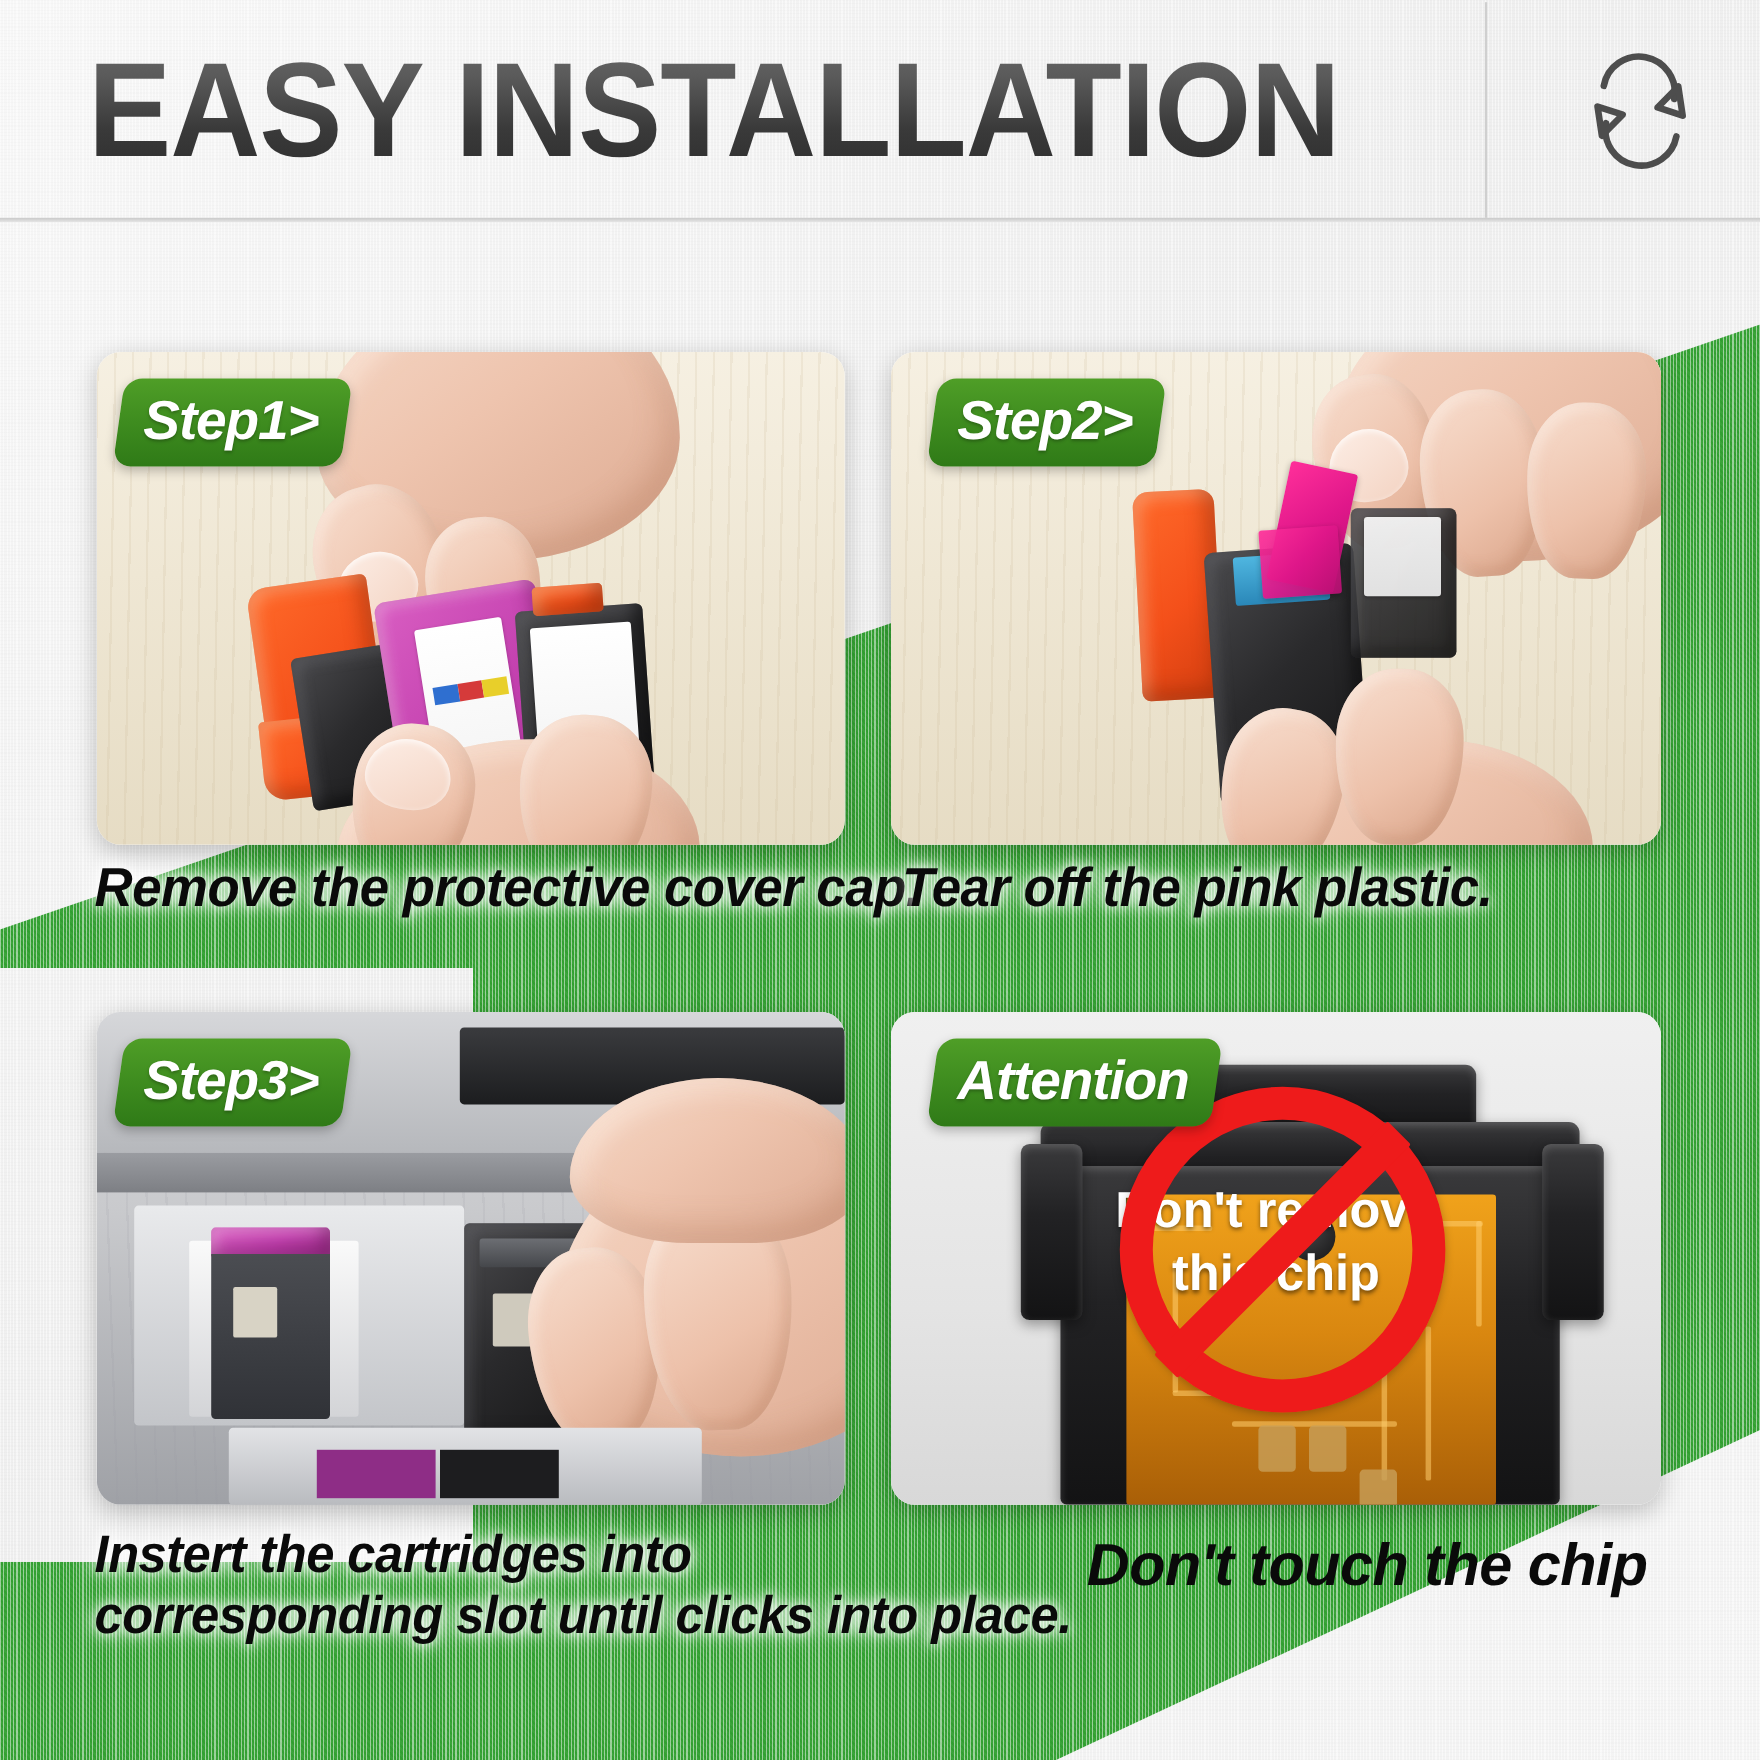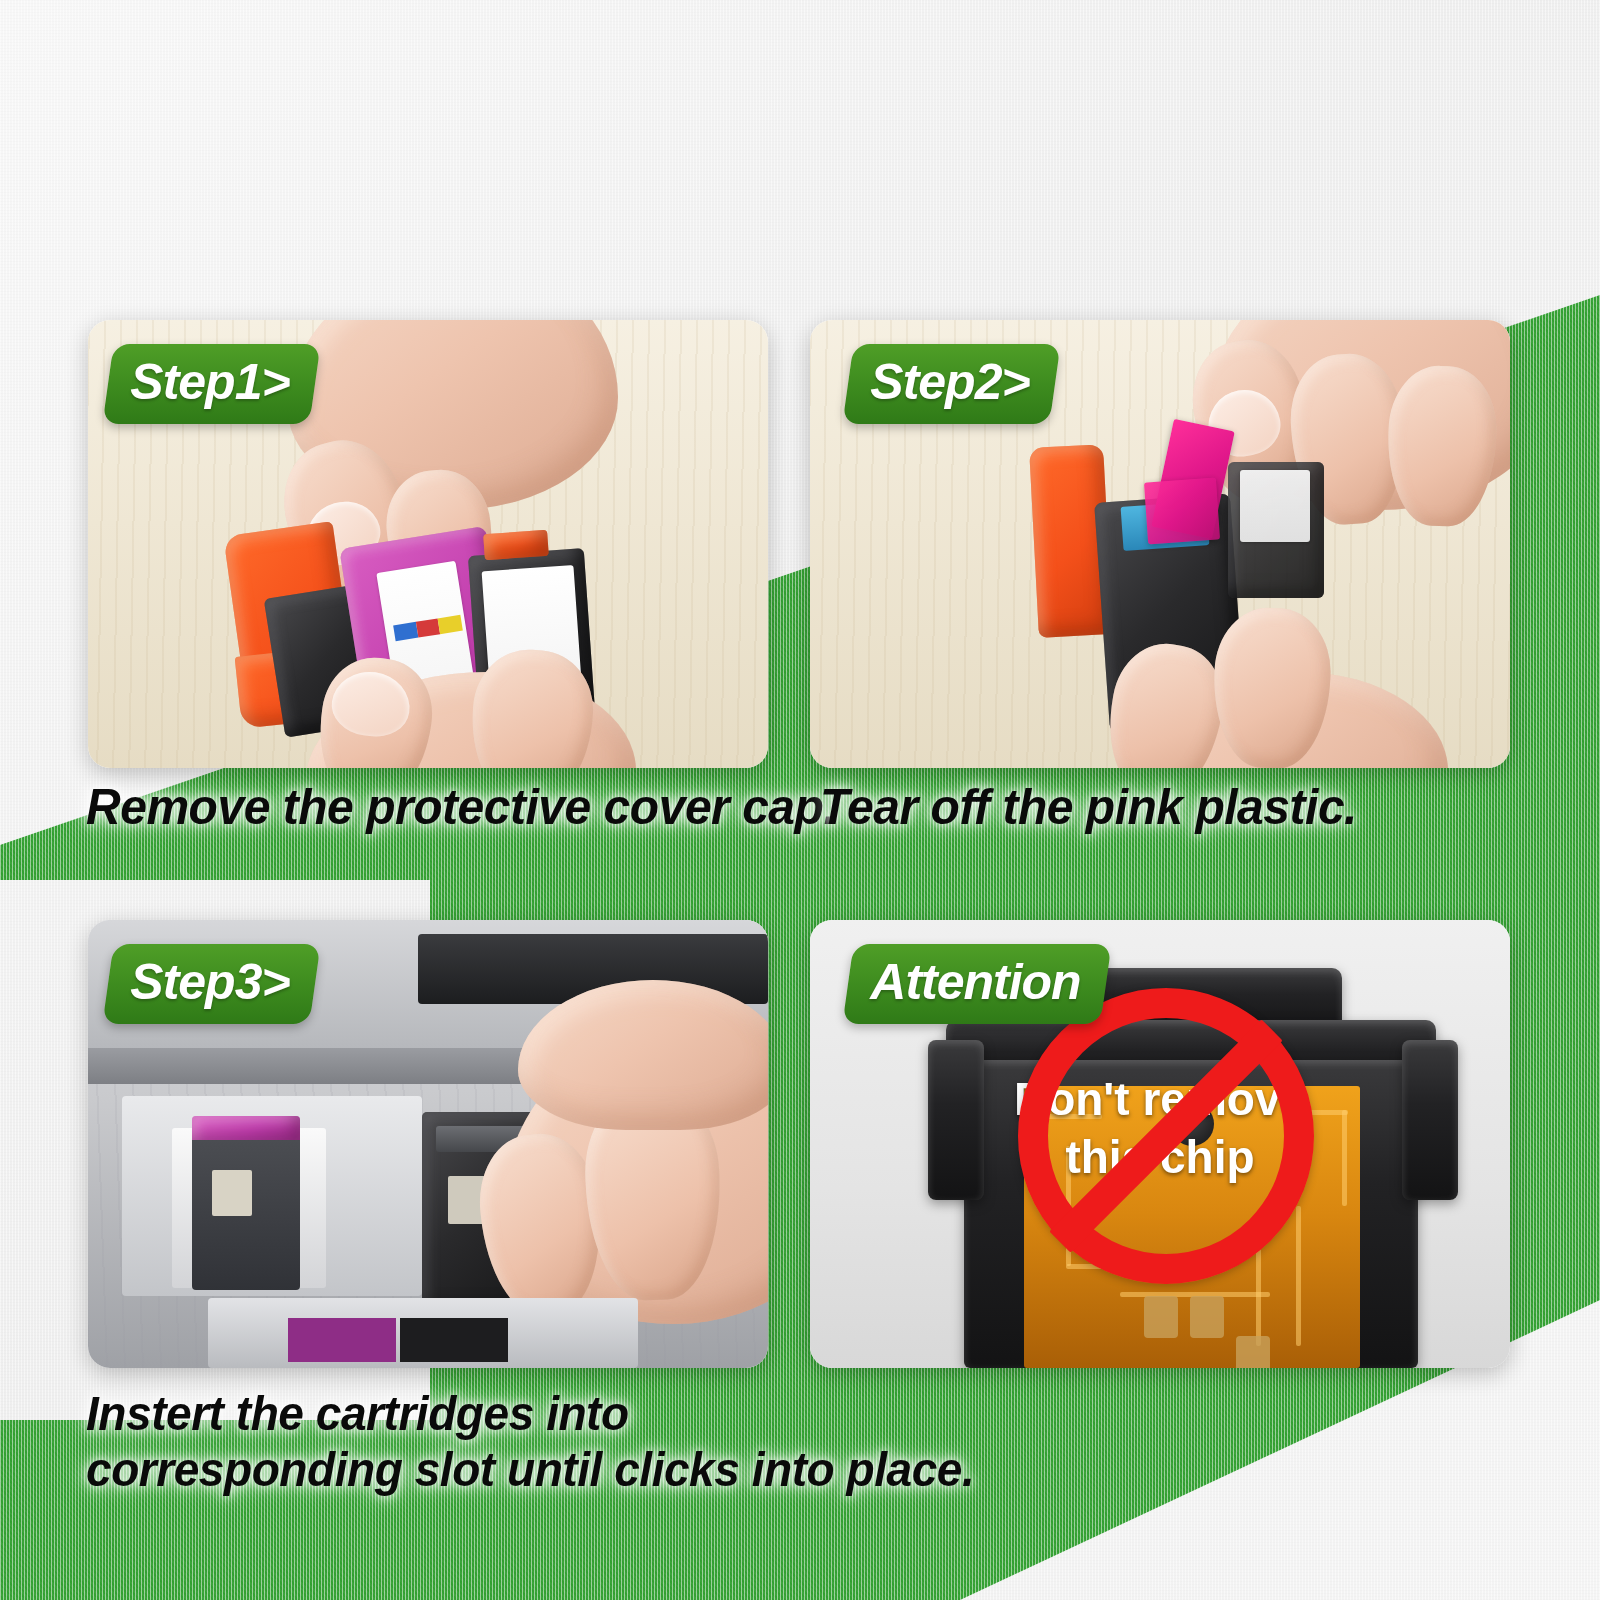--- a/index.html
+++ b/index.html
@@ -265,20 +265,37 @@
     border-radius:2px;
   }
 </style>
 </head>
 <body>
 
 <div id="page">
 
   <div class="green-band noise-green" id="wedge-mid"></div>
 
+  <div id="header">
+    <div id="page-title">EASY INSTALLATION</div>
+
+    <div id="recycle-icon">
+      <svg viewBox="0 0 146 106" width="146" height="106">
+        <g fill="none" stroke="#4d4d4d" stroke-width="6" stroke-linecap="round" stroke-linejoin="round">
+          <path d="M40 30 A32 32 0 0 1 104 42"></path>
+          <path d="M106 76 A32 32 0 0 1 42 64"></path>
+        </g>
+        <path d="M104 30 L116 54 L92 54 Z" fill="none" stroke="#4d4d4d" stroke-width="6" stroke-linejoin="round" transform="rotate(18 104 42)"></path>
+        <path d="M42 76 L30 52 L54 52 Z" fill="none" stroke="#4d4d4d" stroke-width="6" stroke-linejoin="round" transform="rotate(18 42 64)"></path>
+      </svg>
+    </div>
+
+    <div id="header-divider"></div>
+    <div id="header-rule"></div>
+  </div>
 
   <div class="card" id="card1">
     <div class="photo">
       <div class="desk"></div>
 
       <div class="hand" style="left:200px;top:-60px;width:330px;height:250px;"></div>
       <div class="finger" style="left:202px;top:120px;width:118px;height:170px;transform:rotate(-16deg);"></div>
       <div class="nail" style="left:218px;top:182px;width:74px;height:62px;transform:rotate(-16deg);"></div>
       <div class="finger" style="left:300px;top:150px;width:104px;height:140px;transform:rotate(-6deg);"></div>
 
@@ -413,14 +430,15 @@
   </div>
 
   <div class="caption glow" id="cap1">Remove the protective cover cap.</div>
   <div class="caption glow" id="cap2">Tear off the pink plastic.</div>
 
   <div class="caption glow" id="cap3">
     <div>Instert the cartridges into</div>
     <div>corresponding slot until clicks into place.</div>
   </div>
 
+  <div class="caption" id="cap4">Don't touch the chip</div>
 
 </div>
 
 </body></html>

